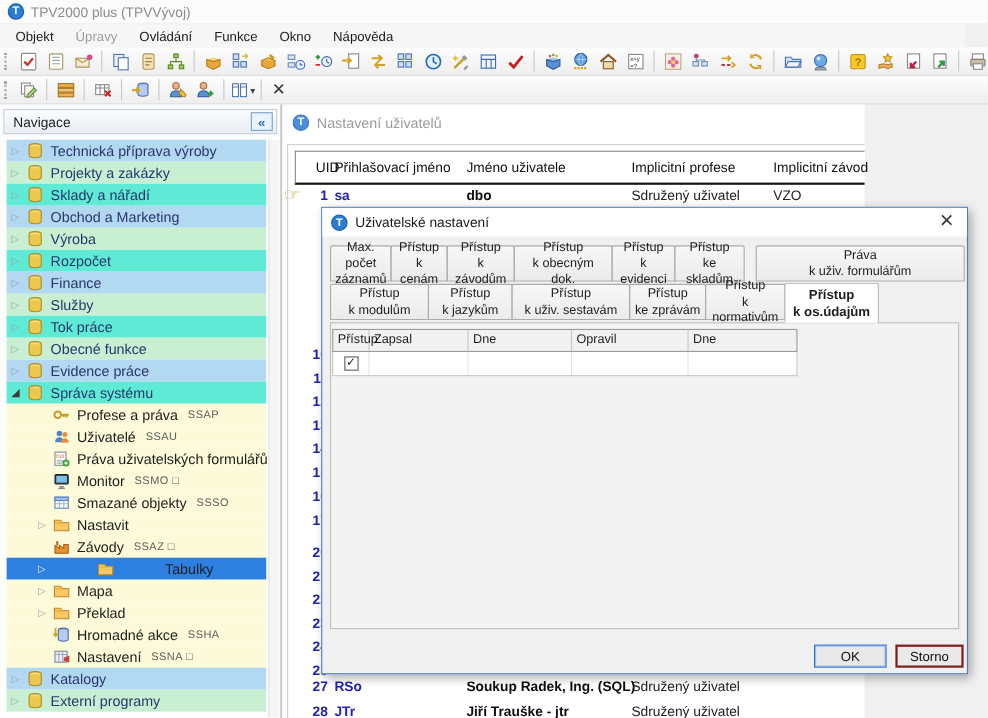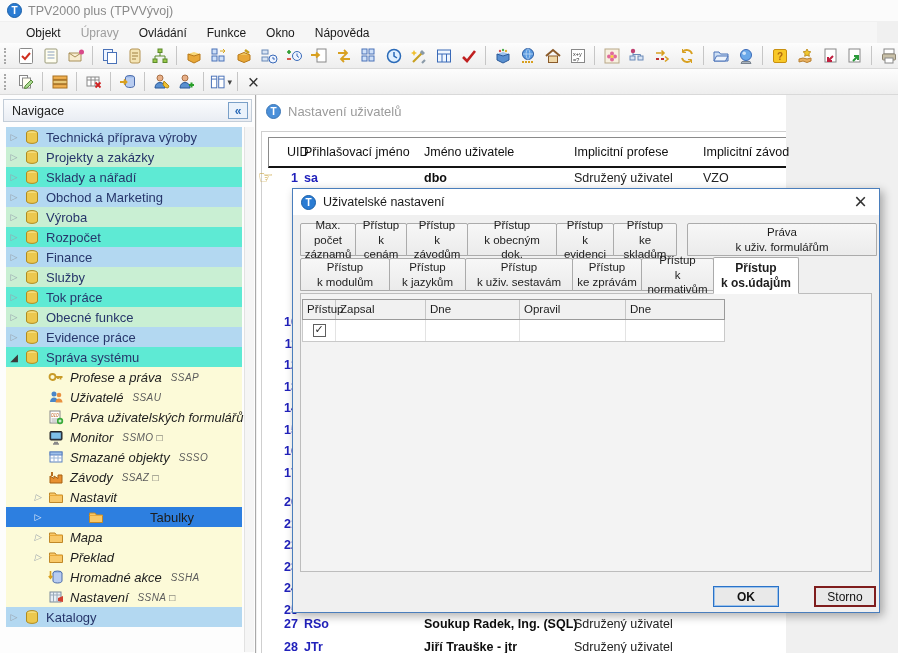--- a/index.html
+++ b/index.html
@@ -5,21 +5,21 @@
   * { margin:0; padding:0; box-sizing:border-box; }
   html,body { width:898px; height:653px; overflow:hidden; }
   body { font-family:"Liberation Sans", sans-serif; font-size:12px; background:#f0f0f0; position:relative; color:#222; }
 
   
   .titlebar { position:absolute; left:0; top:0; width:898px; height:21px; background:#fbfbfb; display:flex; align-items:center; gap:6px; padding-left:7px; }
   .titlebar .title { color:#8a8a8a; font-size:12.5px; }
   .tlogo { width:15px; height:15px; border-radius:50%; background:#2b7cd3; border:1px solid #1a5fa8; color:#fff; font-weight:bold; font-size:10px; display:flex; align-items:center; justify-content:center; flex:none; }
   .tlogo::before { content:"T"; }
 
-  .menubar { position:absolute; left:0; top:22px; width:877px; height:22px; background:#f6f6f6; display:flex; align-items:center; padding-left:16px; border-bottom:1px solid #e6e6e6; }
+  .menubar { position:absolute; left:0; top:22px; width:877px; height:22px; background:#f6f6f6; display:flex; align-items:center; padding-left:4px; border-bottom:1px solid #e6e6e6; }
   .menubar .mitem { padding:3px 10px; color:#1a1a1a; cursor:default; }
   .menubar .mitem.disabled { color:#9d9d9d; }
 
   .tb { position:absolute; left:0; width:898px; height:26px; background:linear-gradient(#fdfdfd,#eeeeee); border-bottom:1px solid #d9d9d9; display:flex; align-items:center; }
   .tb1 { top:43px; } .tb2 { top:69px; }
   .grip { width:4px; height:16px; border-left:2px dotted #a8a8a8; margin:0 5px 0 4px; flex:none; }
   .tsep { width:1px; height:19px; background:#c6c6c6; margin:0 4px; flex:none; }
   .ticon { width:25px; height:23px; display:flex; align-items:center; justify-content:center; flex:none; border:1px solid transparent; border-radius:2px; }
   .ticon svg { width:18px; height:18px; }
   .caret::after { content:"▾"; font-size:9px; color:#444; margin-left:1px; }
@@ -29,21 +29,21 @@
   
   .nav { position:absolute; left:0; top:95px; width:256px; height:558px; background:#fdfdfd; border-right:1px solid #a9a9a9; }
   .nav-header { margin:4px 3px 2px 3px; height:23px; border:1px solid #c3cdd8; background:linear-gradient(#fbfcfe,#e9edf3); display:flex; align-items:center; padding:0 3px 0 8px; font-size:12.5px; color:#222; }
   .nav-collapse { margin-left:auto; width:20px; height:17px; border:1px solid #7aa0c8; background:#eaf2fb; color:#2a6ab8; font-weight:bold; font-size:12px; display:flex; align-items:center; justify-content:center; }
   .nav-collapse::before { content:"«"; }
   .tree { padding:3px 13px 0 6px; }
   .trow { display:flex; align-items:center; height:20px; font-size:13px; cursor:default; }
   .c-blue  { background:#b3d8f1; }
   .c-green { background:#c9efd3; }
   .c-yellow{ background:#5eead4; }
-  .c-cream { background:#fcfad8;font-style:italic; }
+  .c-cream { background:#fcfad8; }
   .c-sel   { background:#2d7fe0;gap:40px; }
   .c-sel .tlabel { color:#fff; }
   .c-sel .arr-c::before { color:#e8f0fa; }
   .arr { width:16px; flex:none; text-align:center; font-size:9px; color:#98a2ac; }
   .arr-c::before { content:"▷"; }
   .arr-e::before { content:"◢"; color:#3a3a3a; font-size:10px; }
   .nicon { width:16px; height:16px; margin:0 6px 0 2px; flex:none; }
   .nicon svg { width:16px; height:16px; display:block; }
   .tlabel { color:#27366b; white-space:nowrap; }
   .child .tlabel { color:#1d1d1d; }
@@ -84,21 +84,21 @@
   .dthead { display:flex; border:1px solid #9a9a9a; background:#f1f1f1; }
   .dth { height:19px; line-height:18px; padding-left:4px; border-right:1px solid #c6c6c6; font-size:11.5px; color:#1d1d1d; }
   .dth:last-child { border-right:none; }
   .dtrow { display:flex; border:1px solid #c9c9c9; border-top:none; background:#fff; }
   .dtd { height:21px; border-right:1px solid #e3e3e3; display:flex; align-items:center; justify-content:center; }
   .dtd:last-child { border-right:none; }
   .w0{width:33px;} .w1{width:90px;} .w2{width:94px;} .w3{width:106px;} .w4{width:96px;}
   .checkbox { width:13px; height:13px; border:1px solid #5e5e5e; background:#fff; position:relative; }
   .checkbox::after { content:"✓"; position:absolute; left:1px; top:-2px; font-size:11px; color:#2a2a2a; }
   .btn { position:absolute; top:397px; height:21px; background:#e9e9e9; font-size:12px; color:#111; display:flex; align-items:center; justify-content:center; }
-  .btn-ok { left:420px; width:66px; border:1px solid #2a72c8; box-shadow:inset 0 0 0 1px #9cc3ec;font-weight:bold; }
+  .btn-ok { left:447px; width:66px; border:1px solid #2a72c8; box-shadow:inset 0 0 0 1px #9cc3ec; }
   .btn-cancel { left:521px; width:62px; border:2px solid #7f1d1d; }
 </style>
 </head>
 <body>
 
 <div class="titlebar">
   <span class="tlogo"></span>
   <span class="title">TPV2000 plus (TPVVývoj)</span>
 </div>
 
@@ -588,39 +588,39 @@
           <svg viewBox="0 0 16 16">
             <rect x="2" y="3" width="12" height="10" fill="#fff" stroke="#5a80c0"></rect>
             <rect x="2" y="3" width="12" height="3" fill="#9ec0ea" stroke="#5a80c0"></rect>
             <path d="M2 9h12M6 6v7M10 6v7" stroke="#9ab4d8"></path>
           </svg>
         </span>
         <span class="tlabel">Smazané objekty</span>
         <span class="code">SSSO</span>
       </div>
     <div class="trow c-cream child ind1">
+        <span class="arr arr-c"></span>
+        <span class="nicon">
+          <svg viewBox="0 0 16 16">
+            <path d="M1.5 4h5.5l1.5 2h6v7.5H1.5z" fill="#f8c868" stroke="#c08828"></path>
+            <path d="M1.5 6.5h13" stroke="#e8a838"></path>
+          </svg>
+        </span>
+        <span class="tlabel">Nastavit</span>
+      </div>
+    <div class="trow c-cream child ind1">
         <span class="arr"></span>
         <span class="nicon">
           <svg viewBox="0 0 16 16">
             <path d="M2 14V7l4 2.5V7l4 2.5V6h4v8z" fill="#e89030" stroke="#a86010"></path>
             <rect x="3" y="3" width="2" height="4" fill="#b87020"></rect>
           </svg>
         </span>
         <span class="tlabel">Závody</span>
         <span class="code">SSAZ □</span>
-      </div>
-    <div class="trow c-cream child ind1">
-        <span class="arr arr-c"></span>
-        <span class="nicon">
-          <svg viewBox="0 0 16 16">
-            <path d="M1.5 4h5.5l1.5 2h6v7.5H1.5z" fill="#f8c868" stroke="#c08828"></path>
-            <path d="M1.5 6.5h13" stroke="#e8a838"></path>
-          </svg>
-        </span>
-        <span class="tlabel">Nastavit</span>
       </div>
     <div class="trow c-sel child ind1">
         <span class="arr arr-c"></span>
         <span class="nicon">
           <svg viewBox="0 0 16 16">
             <path d="M1.5 4h5.5l1.5 2h6v7.5H1.5z" fill="#f8c868" stroke="#c08828"></path>
             <path d="M1.5 6.5h13" stroke="#e8a838"></path>
           </svg>
         </span>
         <span class="tlabel">Tabulky</span>
@@ -671,20 +671,30 @@
       </div>
     <div class="trow c-blue">
         <span class="arr arr-c"></span>
         <span class="nicon">
           <svg viewBox="0 0 16 16">
             <ellipse cx="8" cy="4" rx="5.5" ry="2.4" fill="#f4dc7a" stroke="#b08c20"></ellipse>
             <path d="M2.5 4v8c0 1.3 2.5 2.4 5.5 2.4s5.5-1.1 5.5-2.4V4" fill="#ecc84e" stroke="#b08c20"></path>
           </svg>
         </span>
         <span class="tlabel">Katalogy</span>
+      </div>
+    <div class="trow c-green">
+        <span class="arr arr-c"></span>
+        <span class="nicon">
+          <svg viewBox="0 0 16 16">
+            <ellipse cx="8" cy="4" rx="5.5" ry="2.4" fill="#f4dc7a" stroke="#b08c20"></ellipse>
+            <path d="M2.5 4v8c0 1.3 2.5 2.4 5.5 2.4s5.5-1.1 5.5-2.4V4" fill="#ecc84e" stroke="#b08c20"></path>
+          </svg>
+        </span>
+        <span class="tlabel">Externí programy</span>
       </div>
   </div>
   <div class="nav-scroll"></div>
 </div>
 
 <div class="main">
   <div class="child-frame"></div>
   <div class="mdi-title">
     <span class="tlogo"></span>
     <span>Nastavení uživatelů</span>

